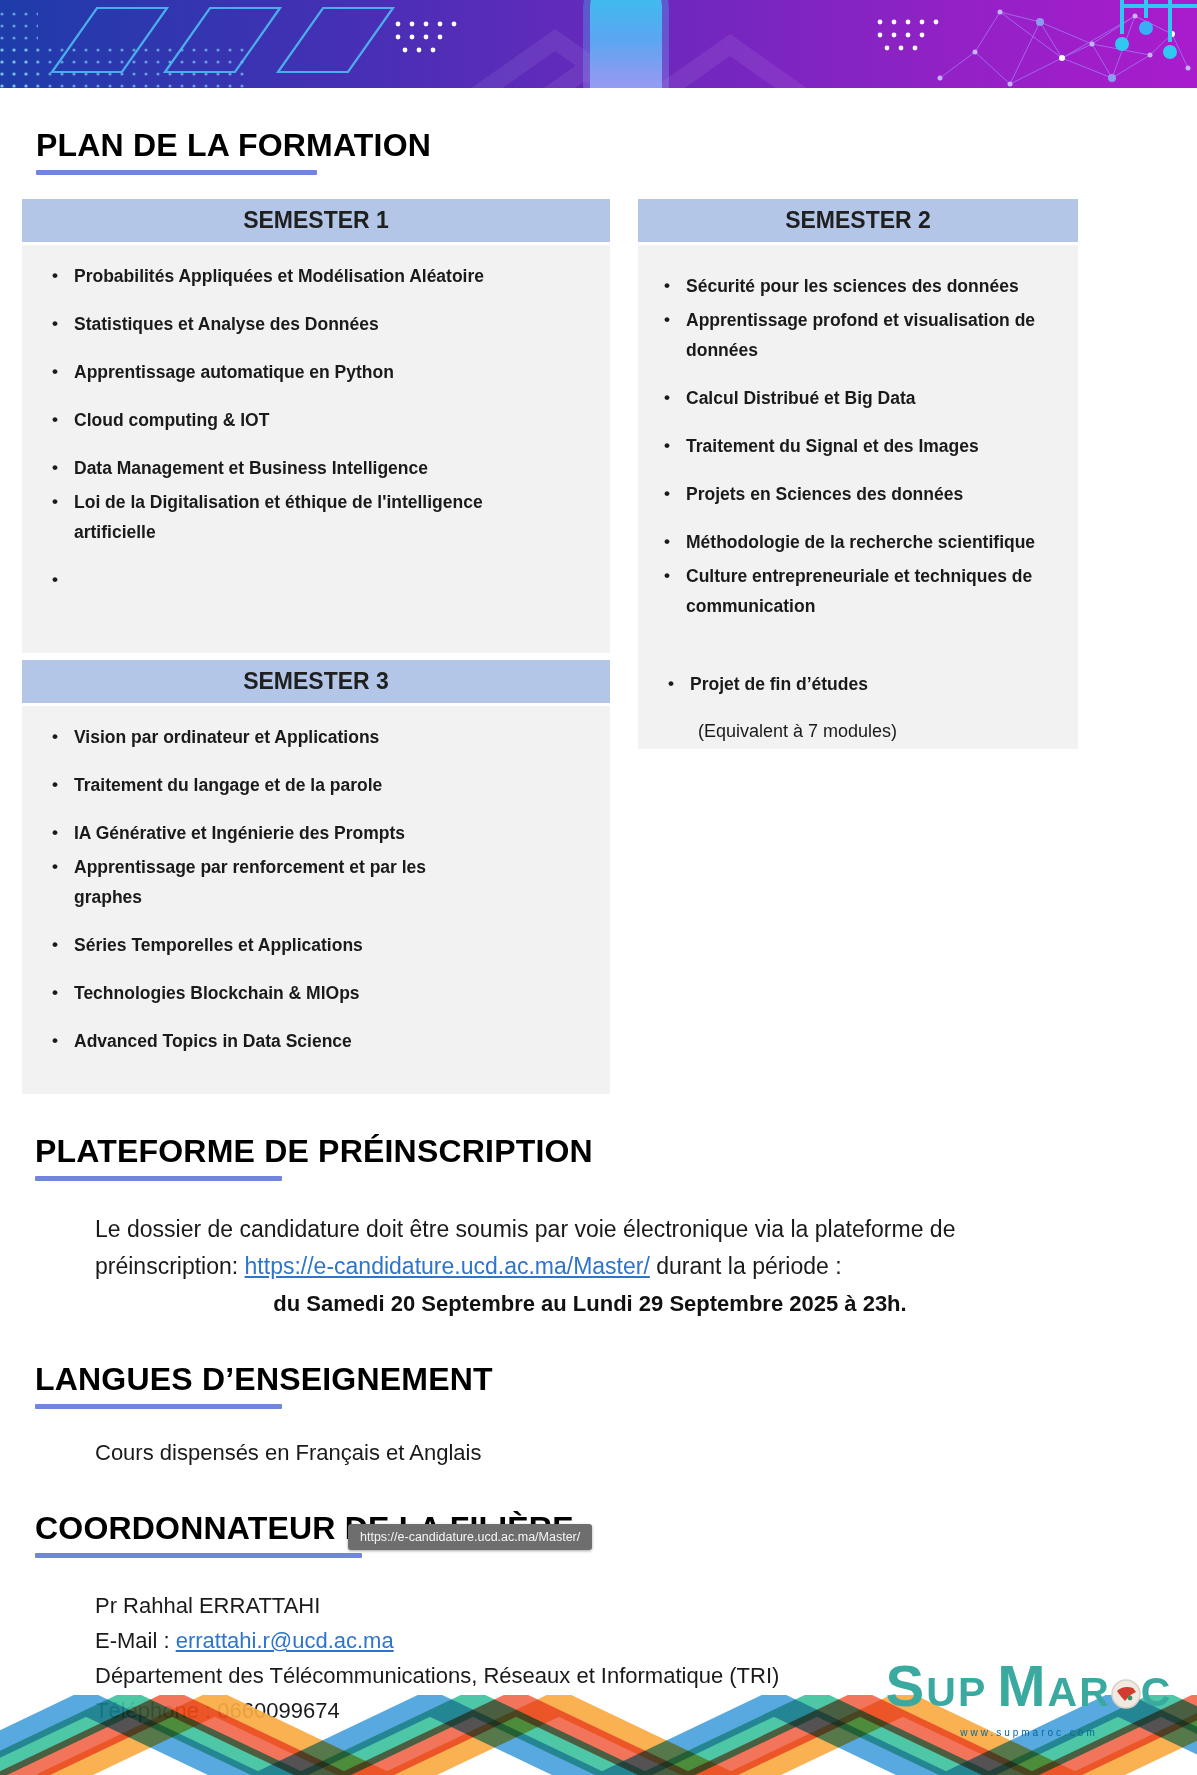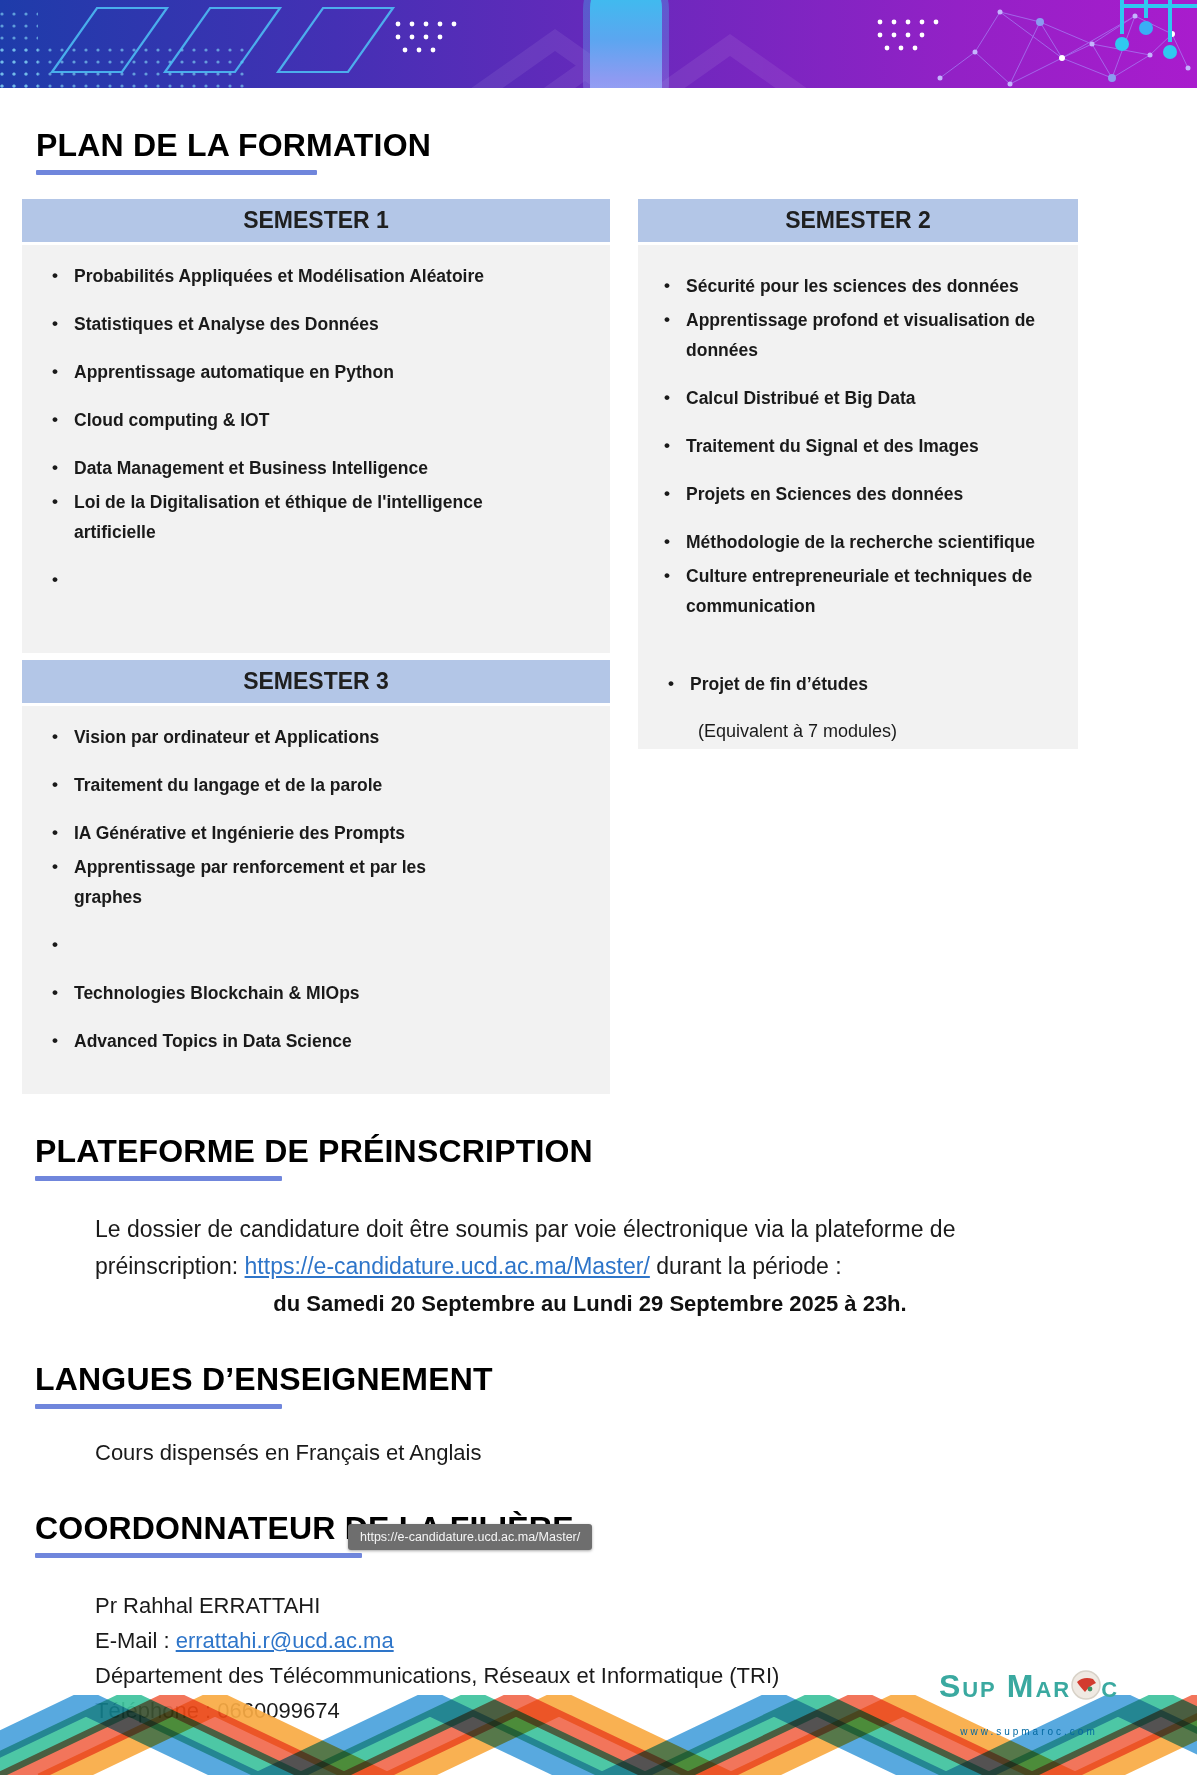--- a/index.html
+++ b/index.html
@@ -59,21 +59,21 @@
   
   .tooltip {
     position:absolute; left:348px; top:1524px; height:26px;
     background:var(--tooltip); color:#f5f5f5; font-size:12.5px; line-height:26px;
     padding:0 12px; border-radius:3px; box-shadow:0 1px 3px rgba(0,0,0,.35);
     white-space:nowrap;
   }
 
   
   .logo-wrap { position:absolute; right:18px; top:1664px; width:300px; text-align:center; z-index:5; }
-  .logo-line { font-weight:700; color:var(--teal); font-variant:small-caps; letter-spacing:2px; font-size:32px; line-height:44px; }
+  .logo-line { font-weight:700; color:var(--teal); font-variant:small-caps; letter-spacing:2px; font-size:58px; line-height:44px; }
   .logo-line .sp { display:inline-block; width:10px; }
   .globe { display:inline-block; vertical-align:-3px; }
   .logo-site { margin-top:18px; font-size:10px; letter-spacing:3px; color:#0369a1; }
 
   
   .footer-zig { position:absolute; left:0; bottom:0; width:1197px; height:80px; z-index:1; }
   .footer-zig polyline { mix-blend-mode:multiply; }
 </style>
 </head>
 <body>
@@ -226,20 +226,21 @@
         <li class="course tight">
           <span class="blt">•</span>
           <span class="ctext">IA Générative et Ingénierie des Prompts</span>
         </li>
         <li class="course">
           <span class="blt">•</span>
           <span class="ctext">Apprentissage par renforcement et par les graphes</span>
         </li>
         <li class="course">
           <span class="blt">•</span>
+          <span class="ctext">Séries Temporelles et Applications</span>
         </li>
         <li class="course">
           <span class="blt">•</span>
           <span class="ctext">Technologies Blockchain &amp; MlOps</span>
         </li>
         <li class="course">
           <span class="blt">•</span>
           <span class="ctext">Advanced Topics in Data Science</span>
         </li>
       </ul>

